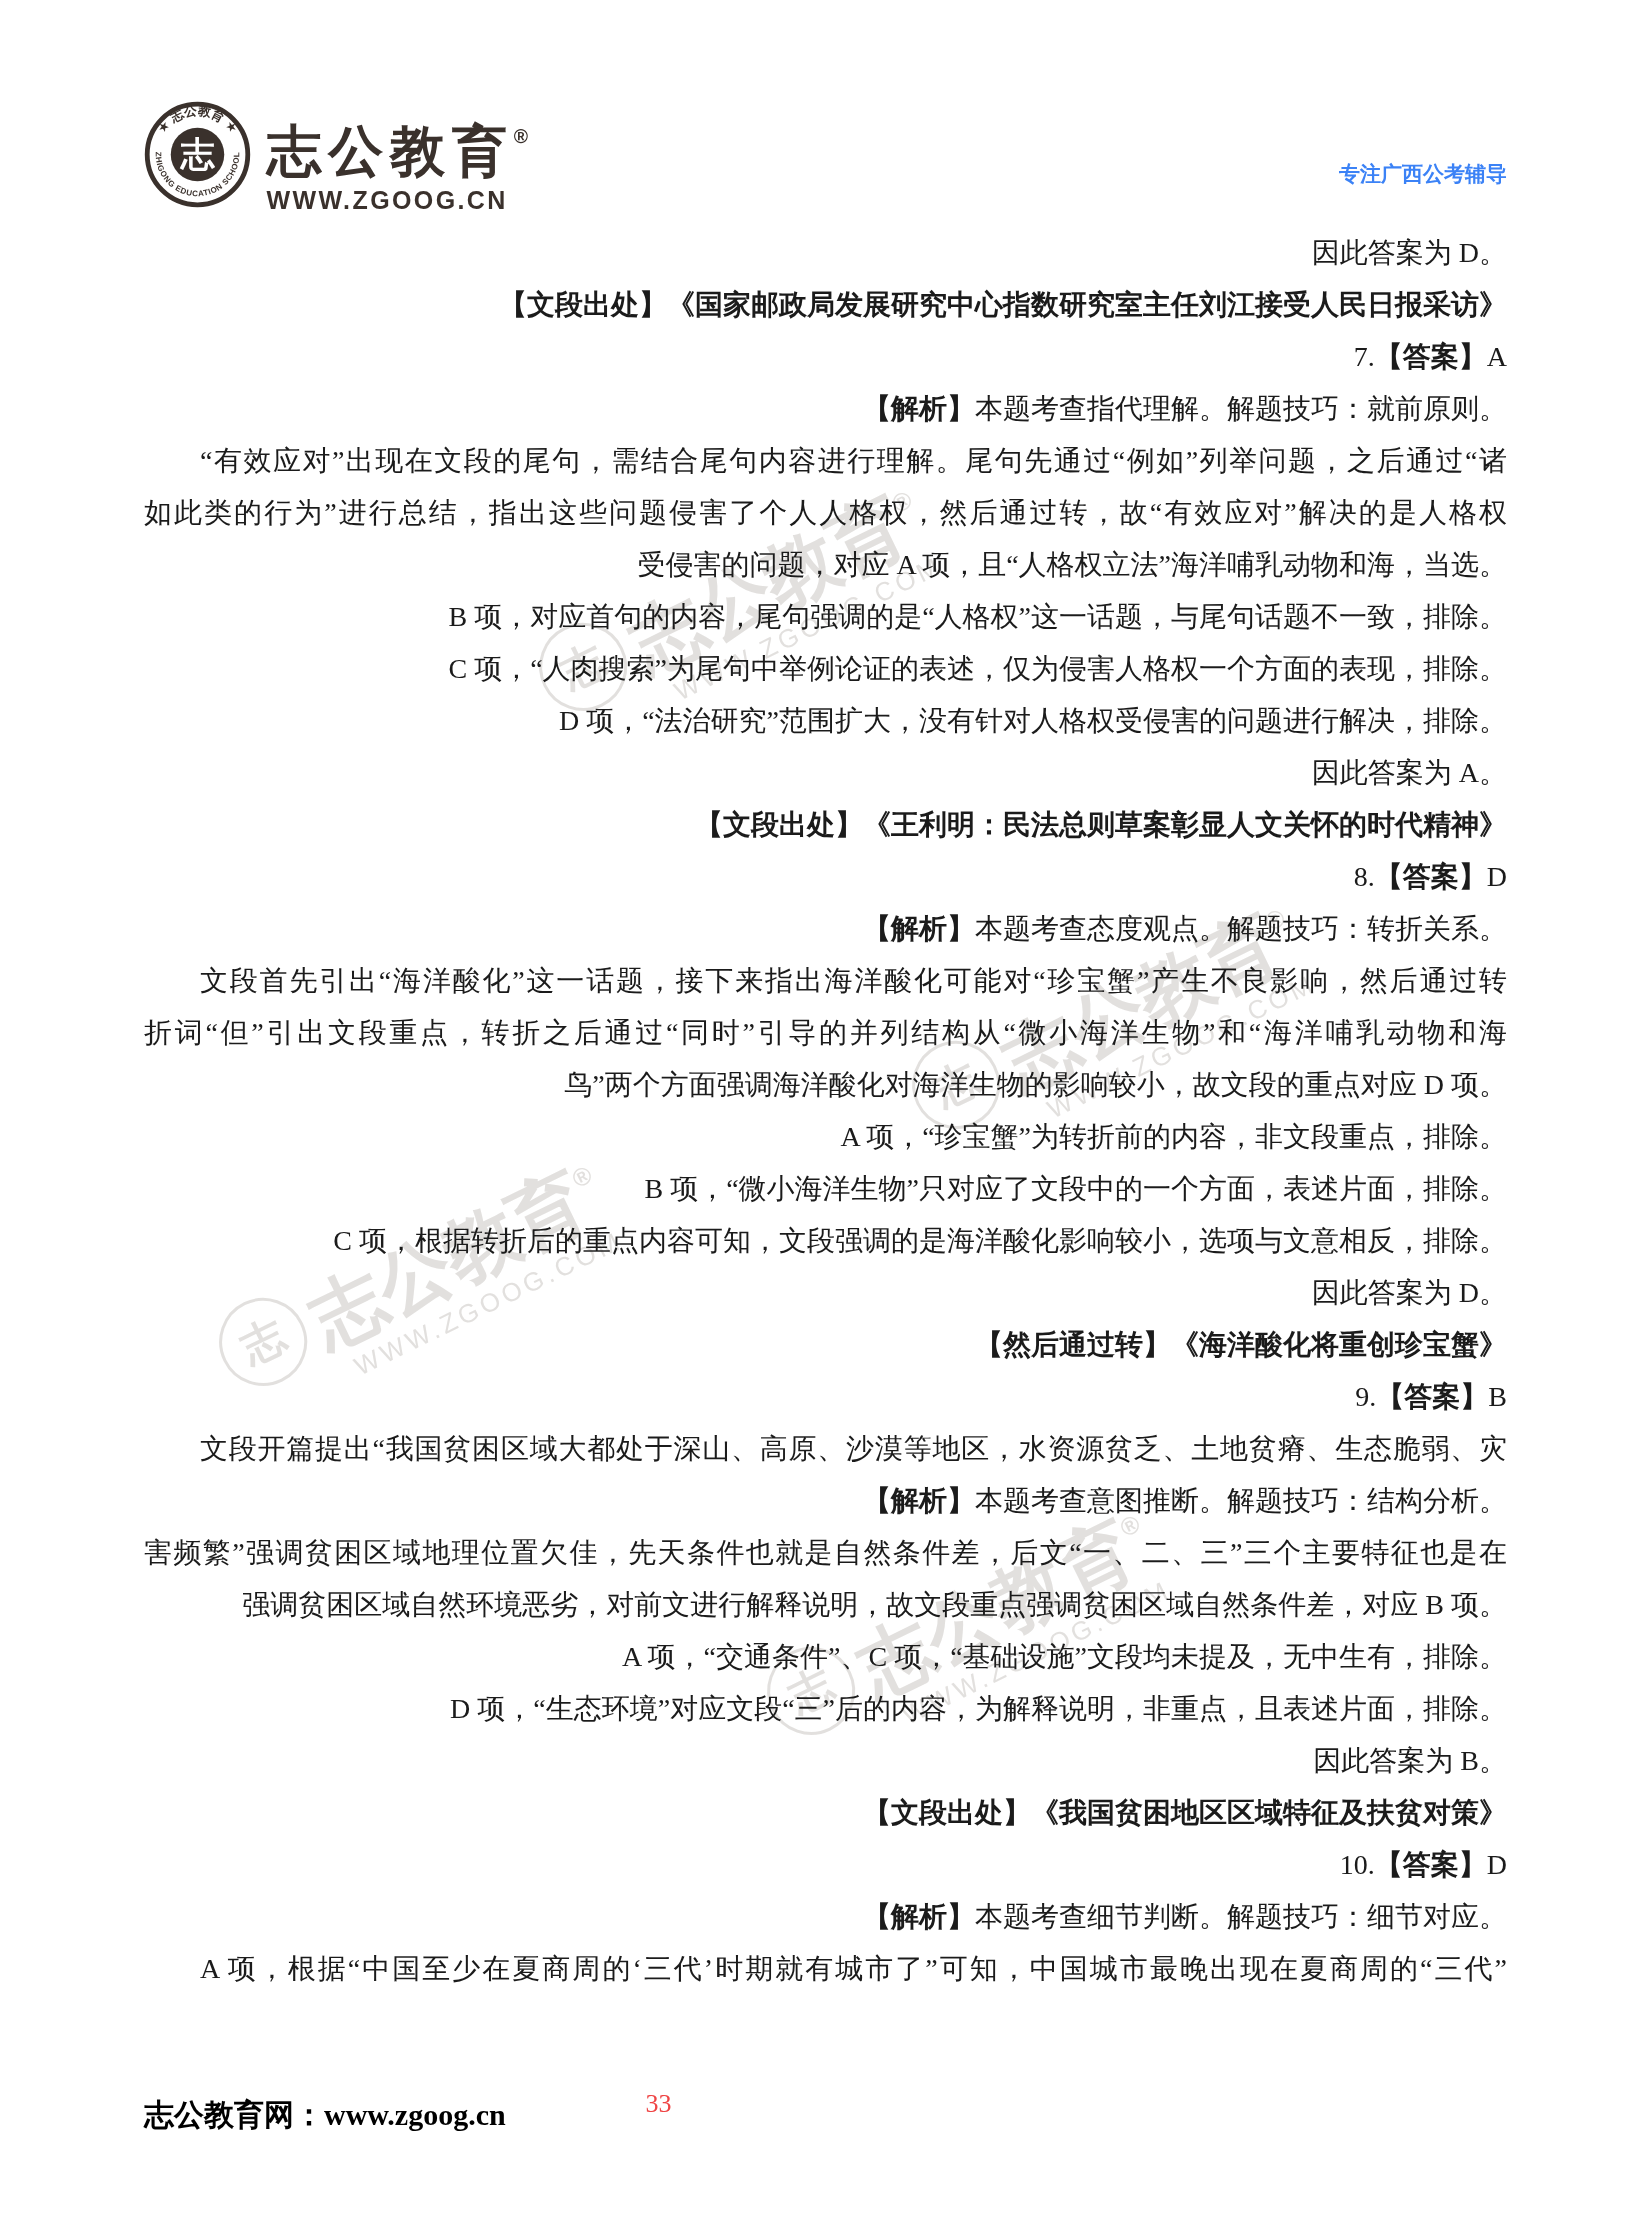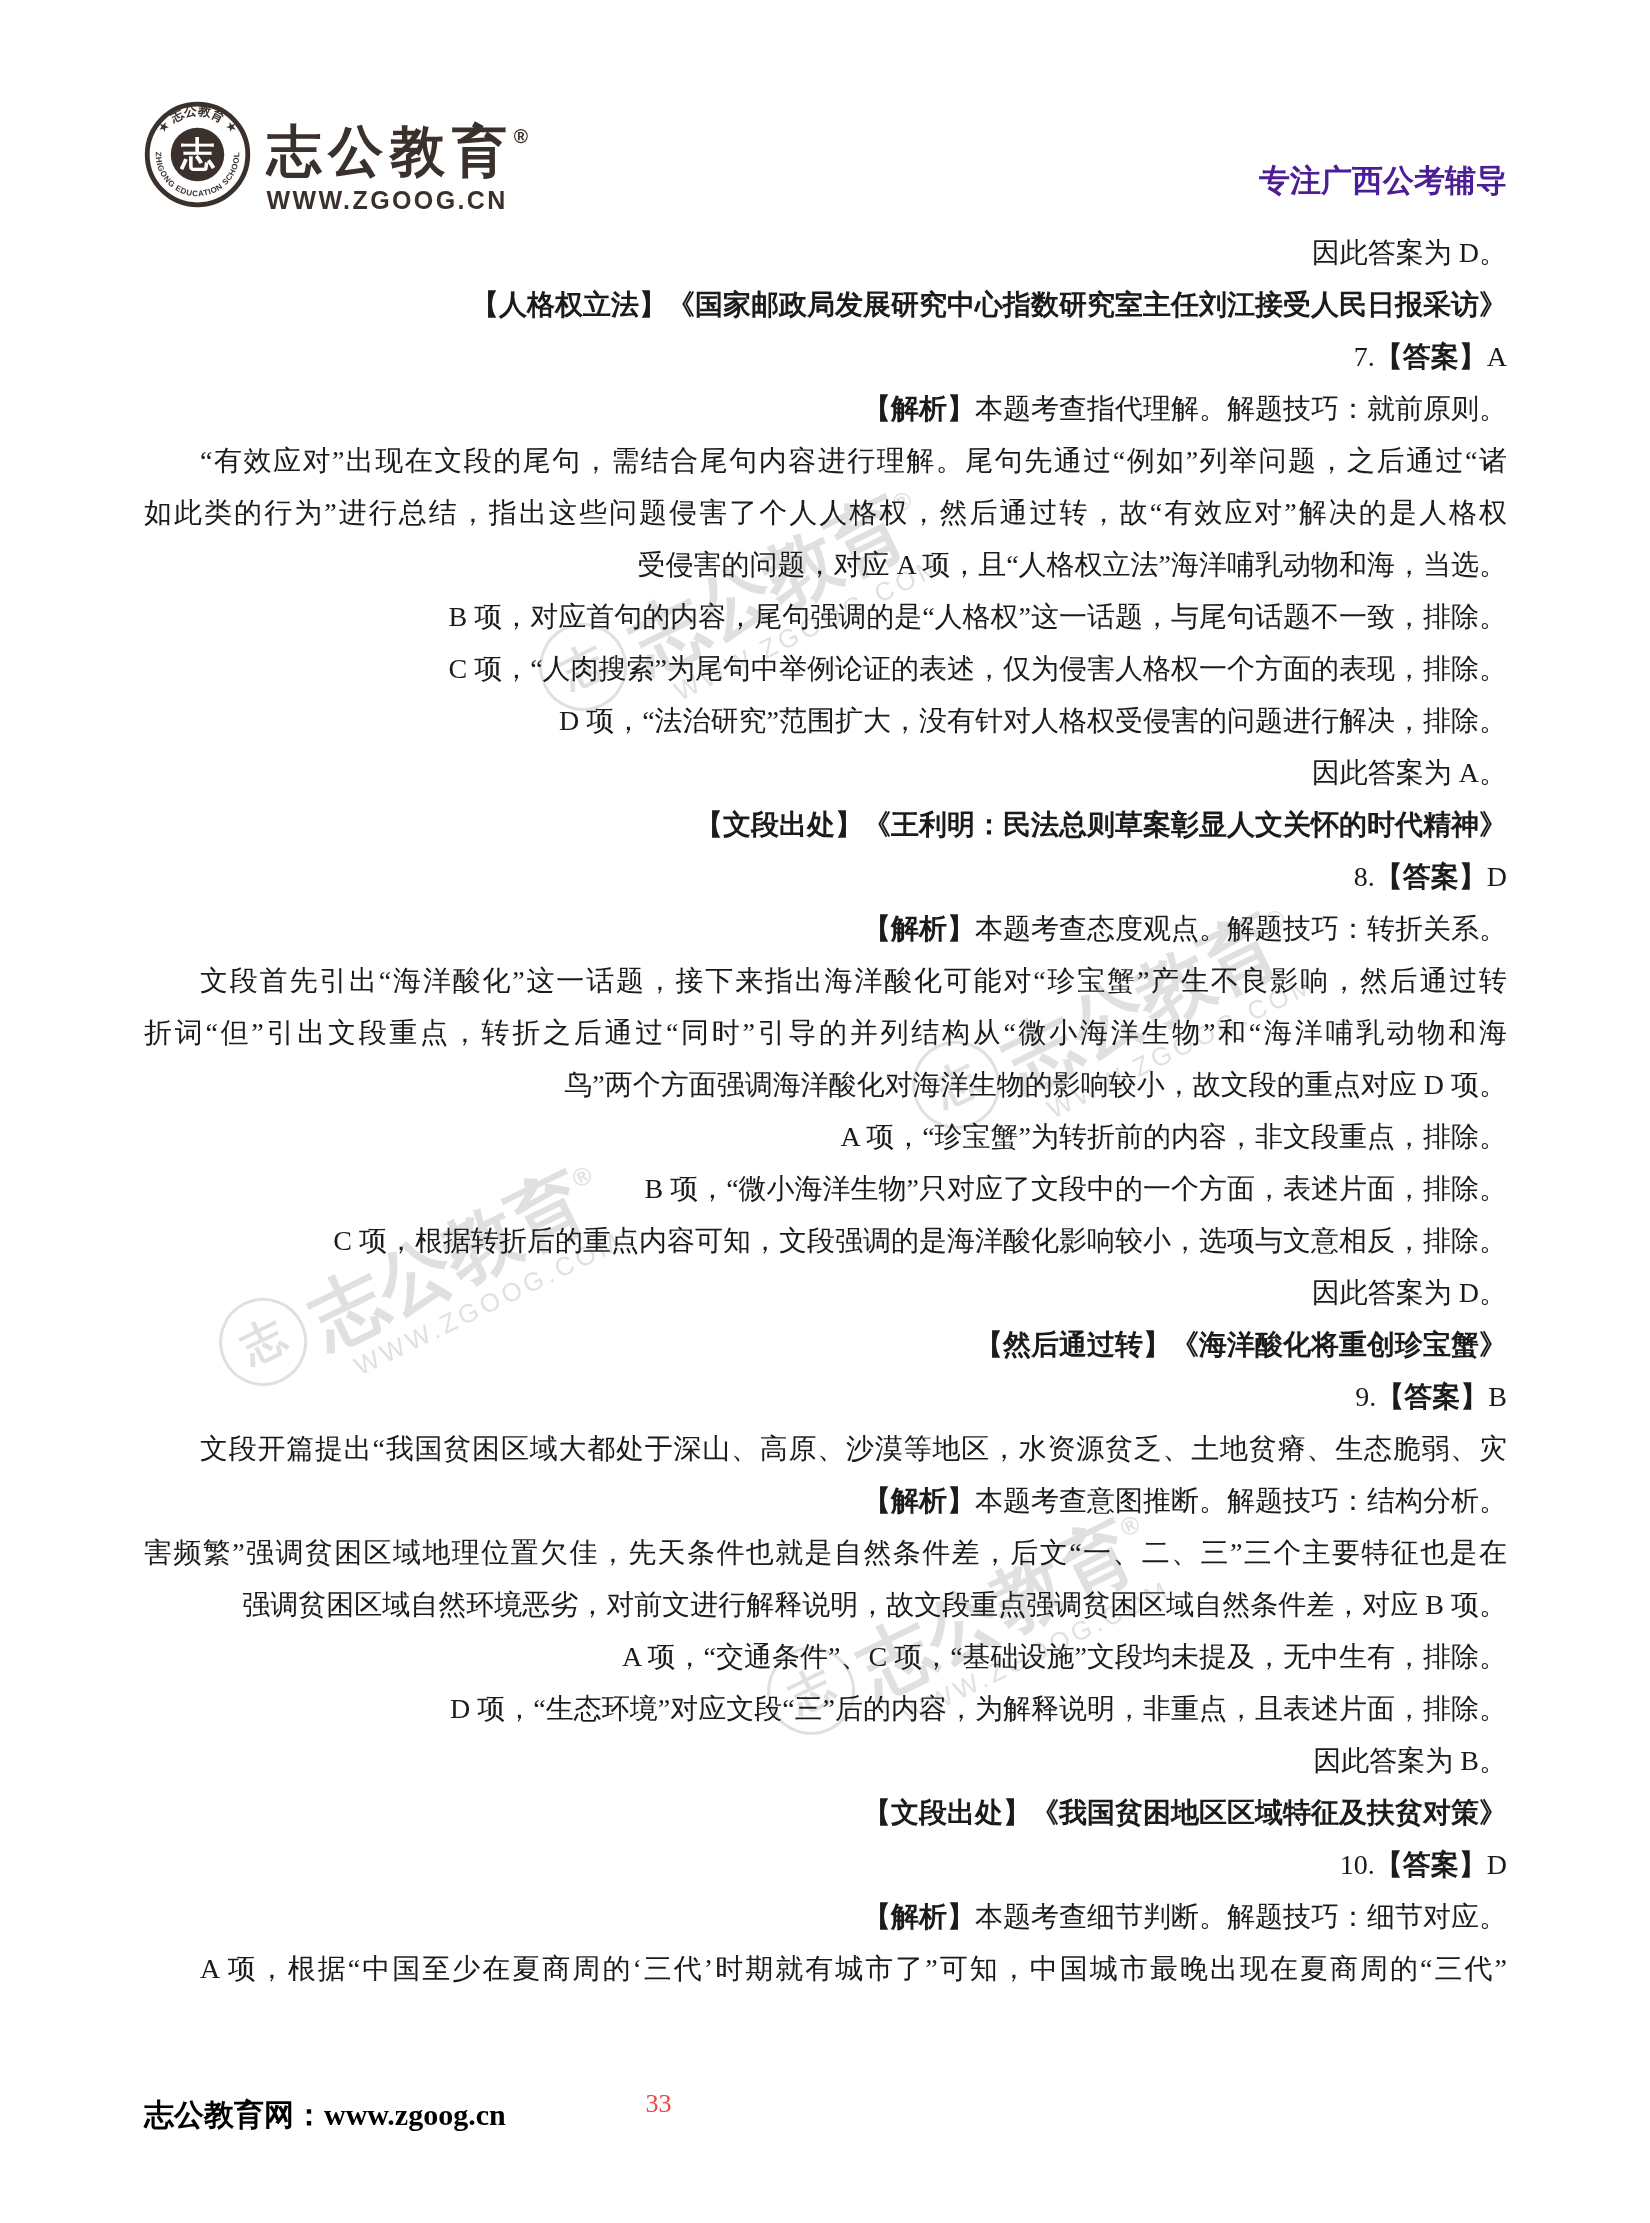--- a/index.html
+++ b/index.html
@@ -20,21 +20,21 @@
     font-family:"Liberation Sans","DejaVu Sans",sans-serif;
     font-weight:bold;font-size:55px;line-height:58px;color:#3a312c;letter-spacing:6.8px;white-space:nowrap;
   }
   .wordmark sup{font-size:19.4px;vertical-align:27px;letter-spacing:0;}
   .logo-url{
     font-family:"Liberation Sans","DejaVu Sans",sans-serif;
     font-weight:bold;font-size:25px;letter-spacing:2.4px;color:#3a312c;margin-top:5.8px;
   }
   .slogan{
     position:absolute;right:144px;top:160px;
-    font-size:31px;font-weight:bold;color:#4c1d95;white-space:nowrap;text-align:center;
+    font-size:21px;font-weight:bold;color:#3b82f6;white-space:nowrap;text-align:center;
   }
   
   #content{
     position:absolute;left:144px;top:227px;width:1363px;
     font-size:28px;
   }
   .line{height:52px;line-height:52px;white-space:nowrap;text-align:right;}
   .line.ind{text-indent:56px;}
   .line.fill{white-space:normal;text-align:justify;text-align-last:justify;height:52px;overflow:hidden;}
   .line .b{font-weight:bold;}
@@ -123,21 +123,21 @@
       <div class="wordmark-block">
         <div class="wordmark"><span>志公教育</span><sup>®</sup></div>
         <div class="logo-url">WWW.ZGOOG.CN</div>
       </div>
     </div>
     <div class="slogan">专注广西公考辅导</div>
   </div>
 
   <div id="content">
       <div class="line ind"><span>因此答案为 D。</span></div>
-      <div class="line ind"><span class="b">【人格权立法】《国家邮政局发展研究中心指数研究室主任刘江接受人民日报采访》</span></div>
+      <div class="line ind"><span class="b">【文段出处】《国家邮政局发展研究中心指数研究室主任刘江接受人民日报采访》</span></div>
       <div class="line ind"><span>7.</span><span class="b">【答案】</span><span>A</span></div>
       <div class="line ind"><span class="b">【解析】</span><span>本题考查指代理解。解题技巧：就前原则。</span></div>
       <div class="line ind fill"><span>“有效应对”出现在文段的尾句，需结合尾句内容进行理解。尾句先通过“例如”列举问题，之后通过“诸</span></div>
       <div class="line fill"><span>如此类的行为”进行总结，指出这些问题侵害了个人人格权，然后通过转，故“有效应对”解决的是人格权</span></div>
       <div class="line"><span>受侵害的问题，对应 A 项，且“人格权立法”海洋哺乳动物和海，当选。</span></div>
       <div class="line ind"><span>B 项，对应首句的内容，尾句强调的是“人格权”这一话题，与尾句话题不一致，排除。</span></div>
       <div class="line ind"><span>C 项，“人肉搜索”为尾句中举例论证的表述，仅为侵害人格权一个方面的表现，排除。</span></div>
       <div class="line ind"><span>D 项，“法治研究”范围扩大，没有针对人格权受侵害的问题进行解决，排除。</span></div>
       <div class="line ind"><span>因此答案为 A。</span></div>
       <div class="line ind"><span class="b">【文段出处】《王利明：民法总则草案彰显人文关怀的时代精神》</span></div>

